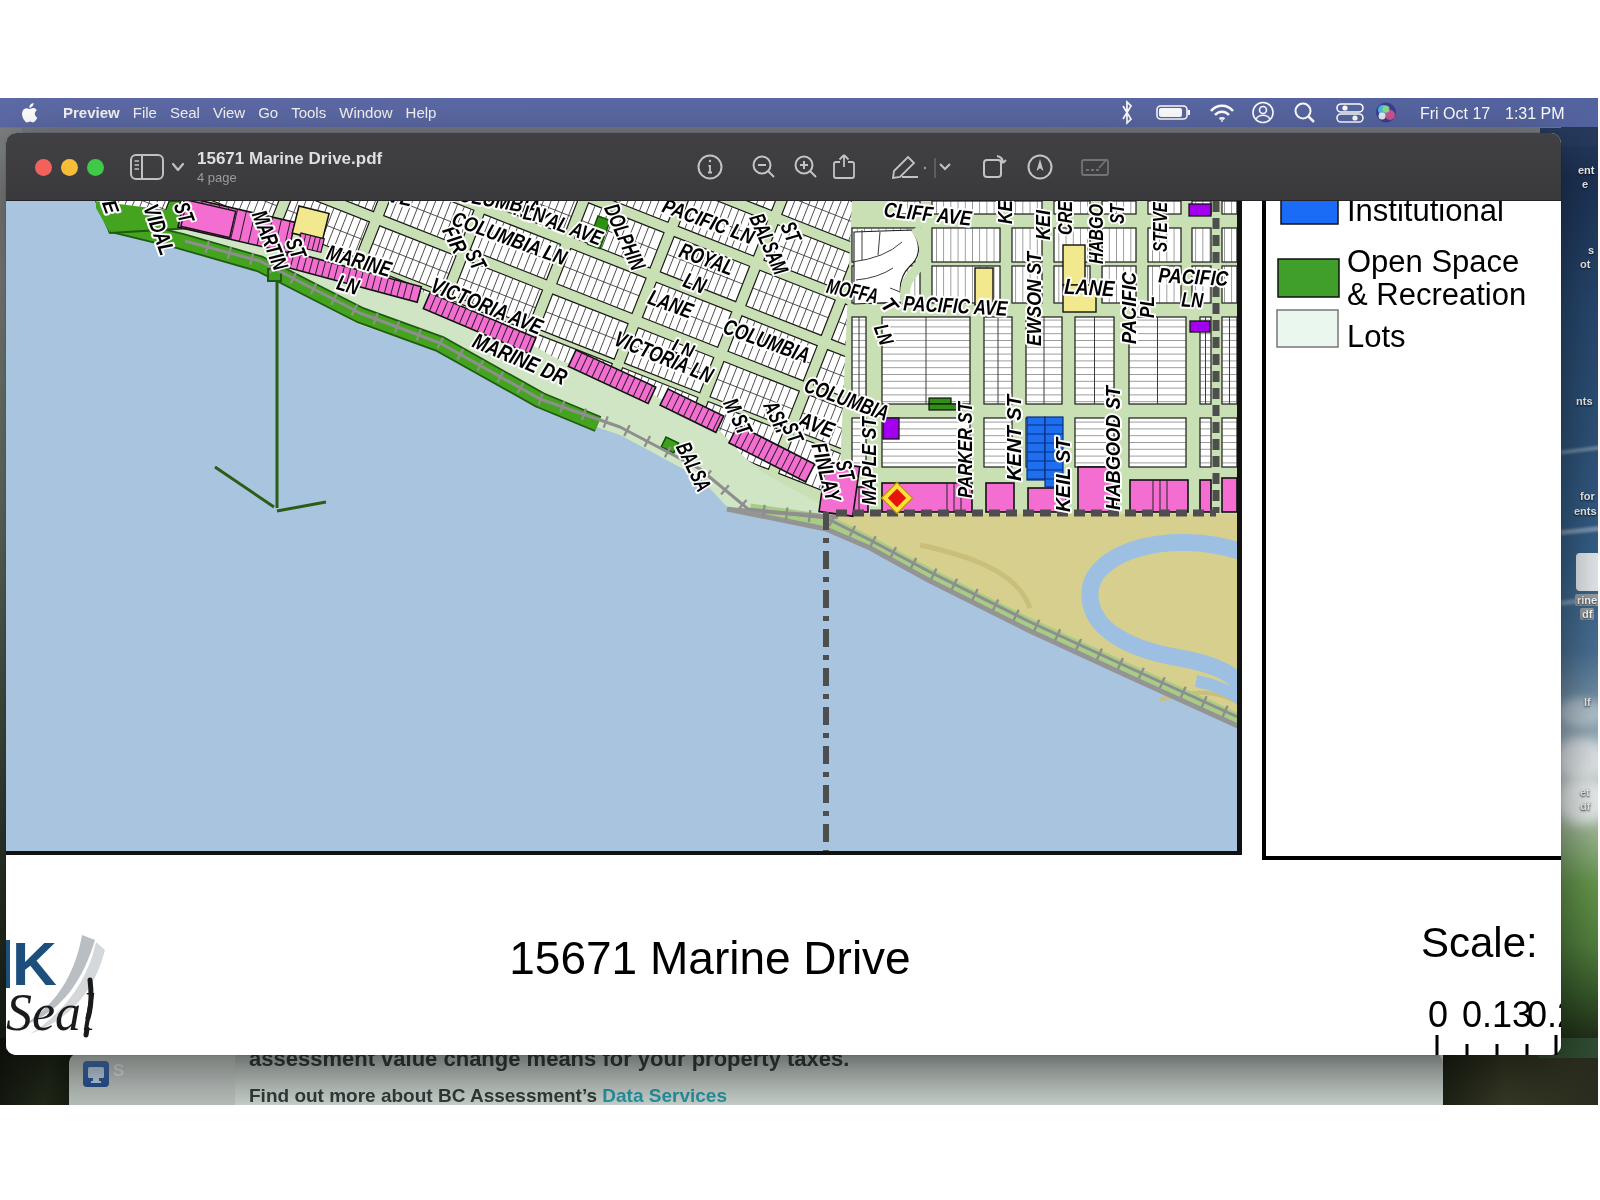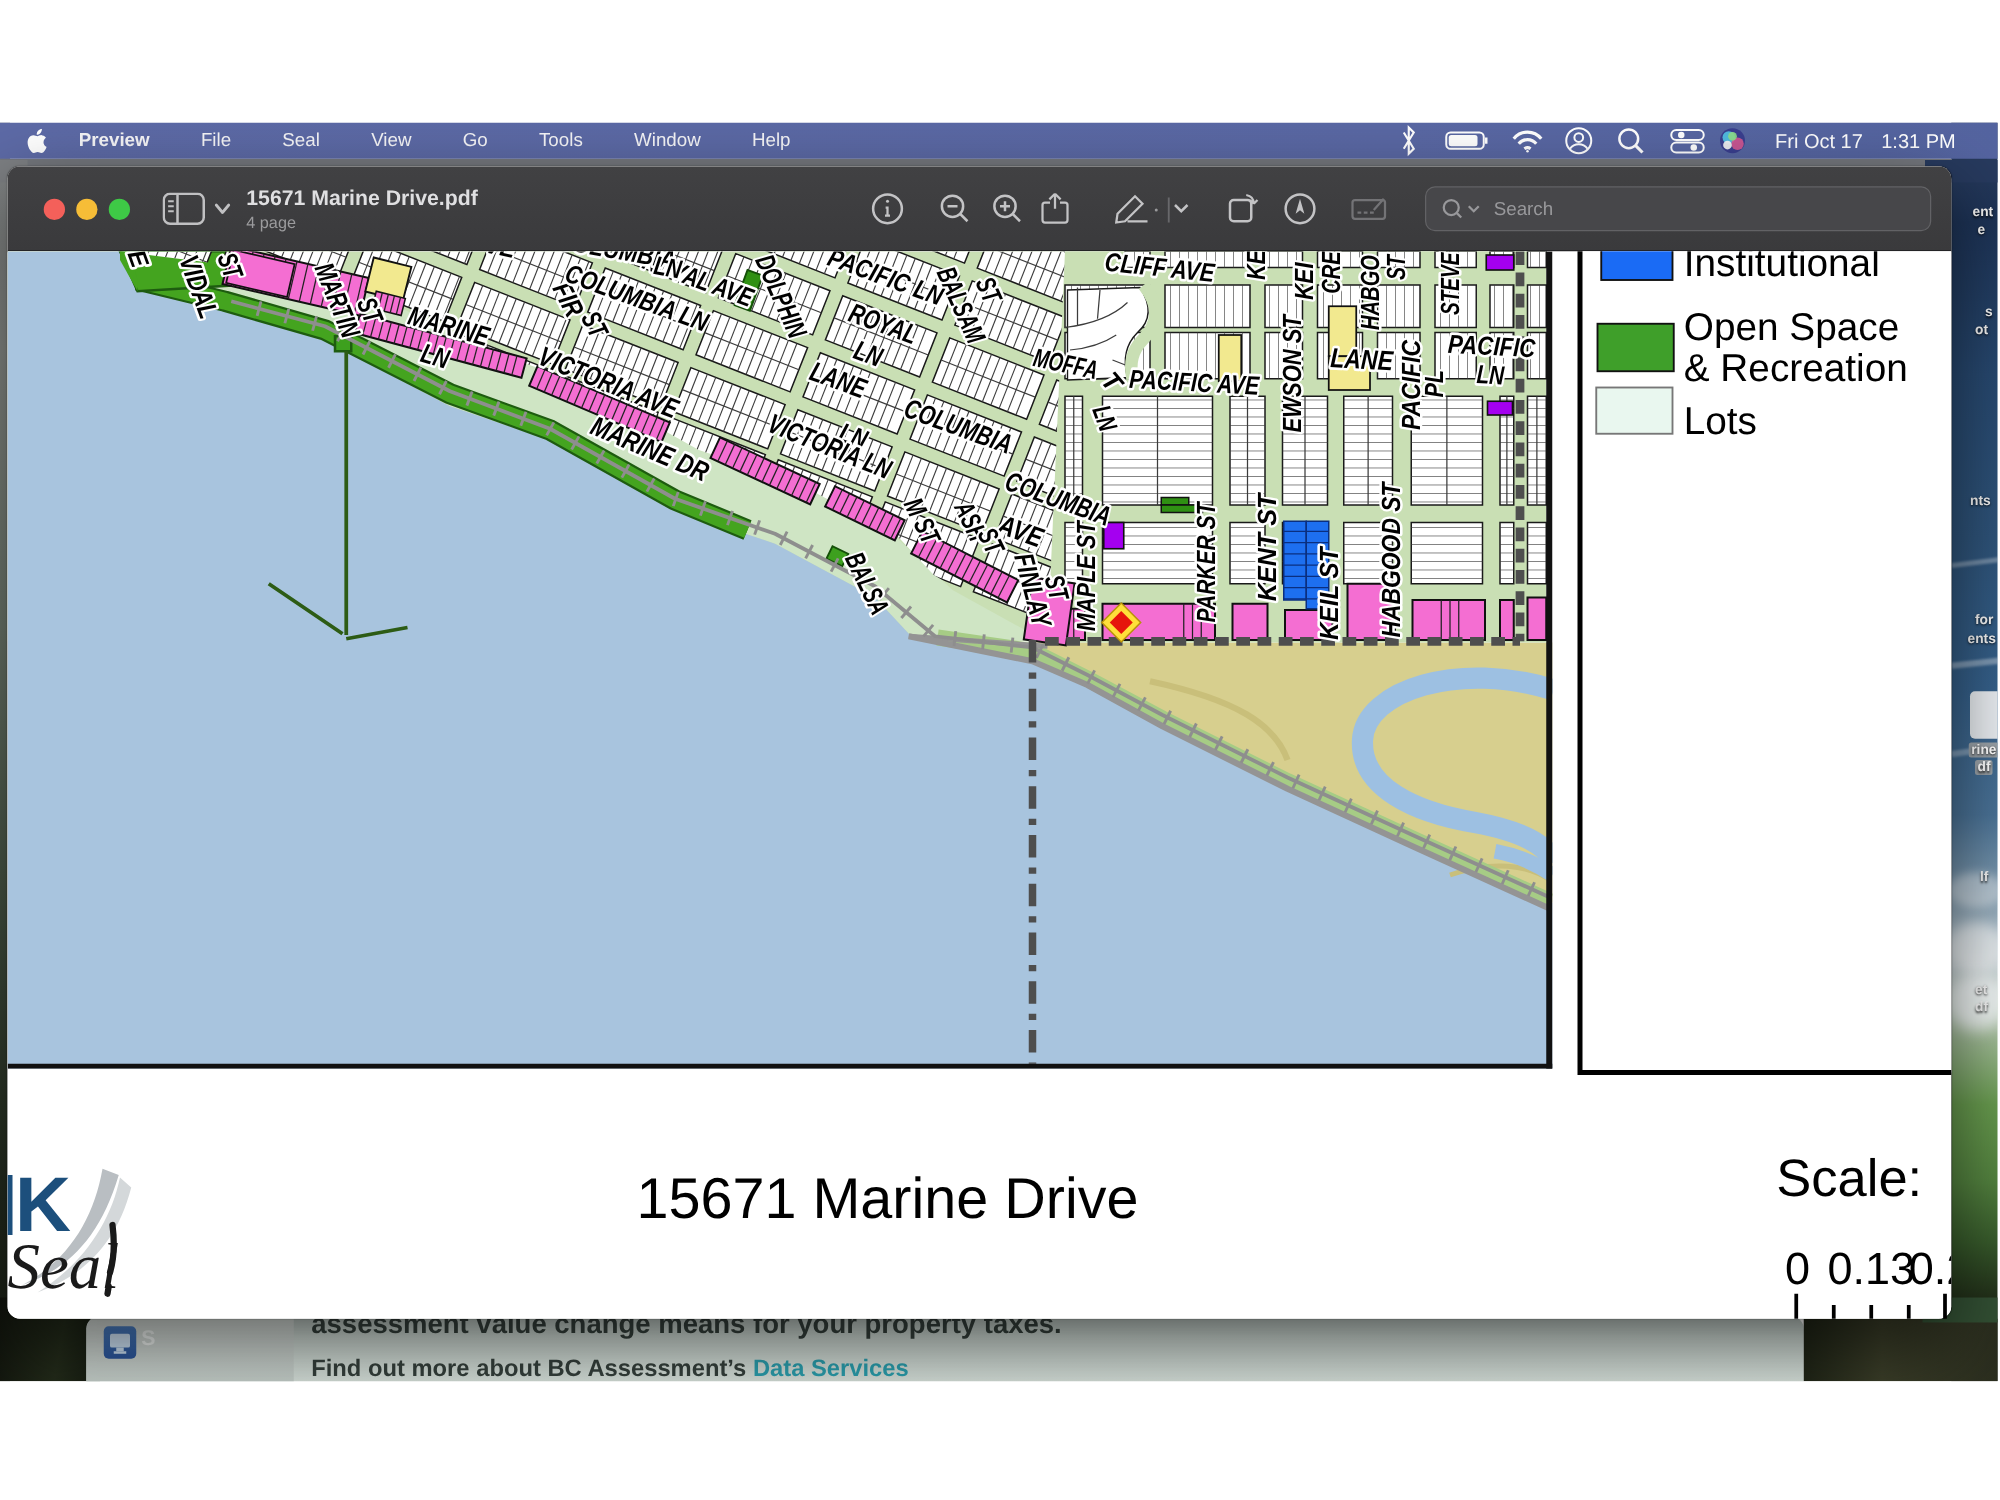--- a/index.html
+++ b/index.html
@@ -5,21 +5,21 @@
 .screen{position:absolute;left:0;top:98px;width:1598px;height:1007px;background:#fff;overflow:hidden;}
 
 .wp-left{position:absolute;left:0;top:0;width:8px;height:1007px;background:linear-gradient(#7e8184 0%,#8a8d88 18%,#6f7a6e 40%,#4a5847 60%,#2c3627 78%,#14180f 100%);}
 .wp-right{position:absolute;left:1561px;top:0;width:39px;height:1007px;background:linear-gradient(#2c3d5e 0%,#1d3356 8%,#27486f 20%,#2e5379 33%,#35608a 45%,#4a7296 55%,#7795ac 60%,#c6d2d6 67%,#a8bfa0 72%,#679a4e 78%,#53823f 84%,#375a2b 89%,#1f2a17 94%,#11150c 100%);}
 .wp-bl{position:absolute;left:0;top:940px;width:80px;height:67px;background:linear-gradient(100deg,#10130c,#232b1a 60%,#141a10);}
 .wp-br{position:absolute;left:1443px;top:957px;width:157px;height:50px;background:linear-gradient(90deg,#1f2416,#3a3d28 40%,#2a2d1e);}
 .frag{position:absolute;color:#f3f3f3;font-size:11px;font-weight:700;text-shadow:0 1px 2px rgba(0,0,0,.8);margin-left:12px;}
 
 .menubar{position:absolute;left:0;top:0;width:1600px;height:29px;background:linear-gradient(90deg,#5d6aa6,#5a68a4 70%,#5464a0);color:#fff;font-size:15px;display:flex;align-items:center;}
 .menubar .apple{margin-left:21px;font-size:17px;}
-.menubar .mi{margin-left:41px;color:#f5f5f7;}
+.menubar .mi{margin-left:13px;color:#f5f5f7;}
 .menubar .mi.b{font-weight:700;margin-left:25px;}
 .mright{position:absolute;right:23px;top:0;height:29px;display:flex;align-items:center;color:#fff;font-size:15px;}
 
 .win{position:absolute;left:6px;top:35px;width:1555px;height:922px;border-radius:10px;background:#fff;box-shadow:0 22px 60px rgba(0,0,0,.55),0 0 1px rgba(0,0,0,.6);overflow:hidden;}
 .titlebar{position:absolute;left:0;top:0;width:100%;height:68px;background:linear-gradient(#414143,#3a3a3c);border-bottom:1px solid #242426;}
 .tl{position:absolute;top:26px;width:17px;height:17px;border-radius:50%;}
 .title{position:absolute;left:191px;top:16px;color:#dfdfe1;font-size:17px;font-weight:700;}
 .subtitle{position:absolute;left:191px;top:37px;color:#9b9b9d;font-size:13px;}
 .ticon{position:absolute;top:20px;color:#c6c6c8;}
 .search{position:absolute;left:1134px;top:16px;width:405px;height:36px;background:#47474a;border:1px solid #626265;border-radius:8px;color:#98989b;font-size:15px;display:flex;align-items:center;}
@@ -150,28 +150,20 @@
           <rect x="292" y="9" width="17" height="17" rx="3"></rect>
           <path d="M305,5 q6,1 6,7 m0,0 l-3,-3 m3,3 l3,-3" stroke-width="1.8"></path>
           <circle cx="348" cy="16" r="11.5"></circle>
           <path d="M348,8 l3.5,12 -3.5,-2.8 -3.5,2.8 z" fill="#c3c3c5" stroke="none"></path>
         </g>
         <g fill="none" stroke="#737376" stroke-width="1.8">
           <rect x="390" y="9" width="26" height="15" rx="2"></rect>
           <path d="M394,19 h3 m2,0 h3 m2,0 h3 M407,17 l8,-9"></path>
         </g>
       </svg>
-      <div class="search">
-          <svg width="40" height="20" style="margin-left:10px;">
-            <circle cx="10" cy="9" r="6" fill="none" stroke="#98989b" stroke-width="1.8"></circle>
-            <path d="M14.5,13.5 L18,17" stroke="#98989b" stroke-width="1.8"></path>
-            <path d="M24,8 l4,4 4,-4" fill="none" stroke="#98989b" stroke-width="1.8"></path>
-          </svg>
-          <span style="margin-left:4px;">Search</span>
-        </div>
     </div>
     <div style="position:absolute;left:0;top:69px;width:100%;height:853px;background:#fff;"></div>
   </div>
   <svg width="1555" height="854" viewBox="6 201 1555 854" style="position:absolute;left:6px;top:103px;">
       <defs>
 <pattern id="lotV" width="7.2" height="8" patternUnits="userSpaceOnUse">
   <line x1="0" y1="0" x2="0" y2="8" stroke="#3c3c3c" stroke-width="1"></line>
 </pattern>
 <pattern id="lotH" width="8" height="6.8" patternUnits="userSpaceOnUse">
   <line x1="0" y1="0" x2="8" y2="0" stroke="#3c3c3c" stroke-width="1"></line>

